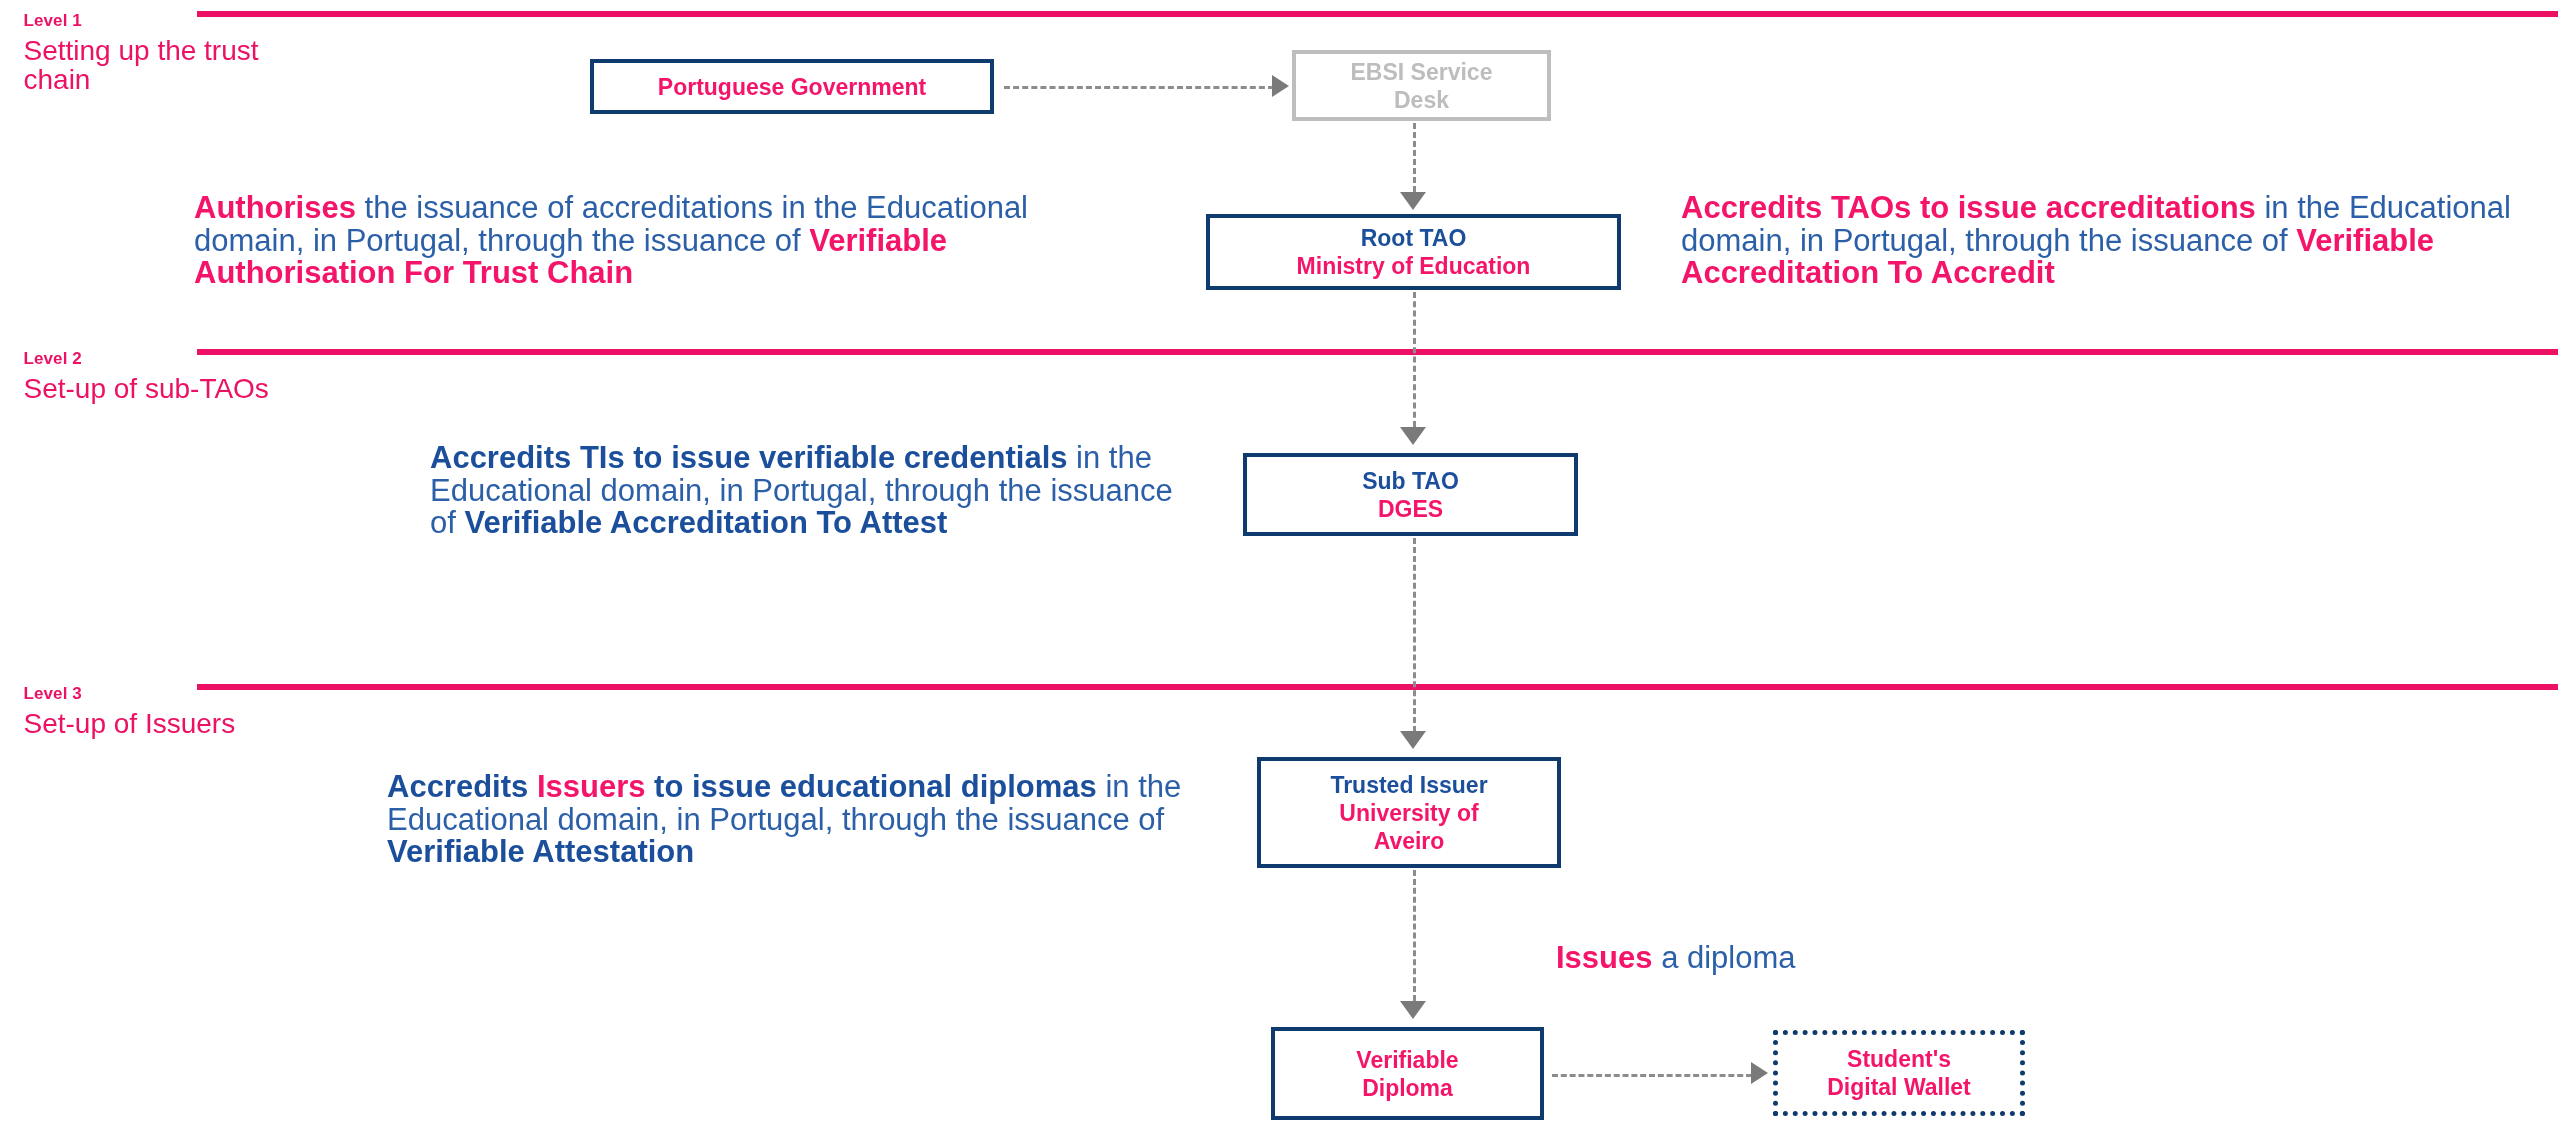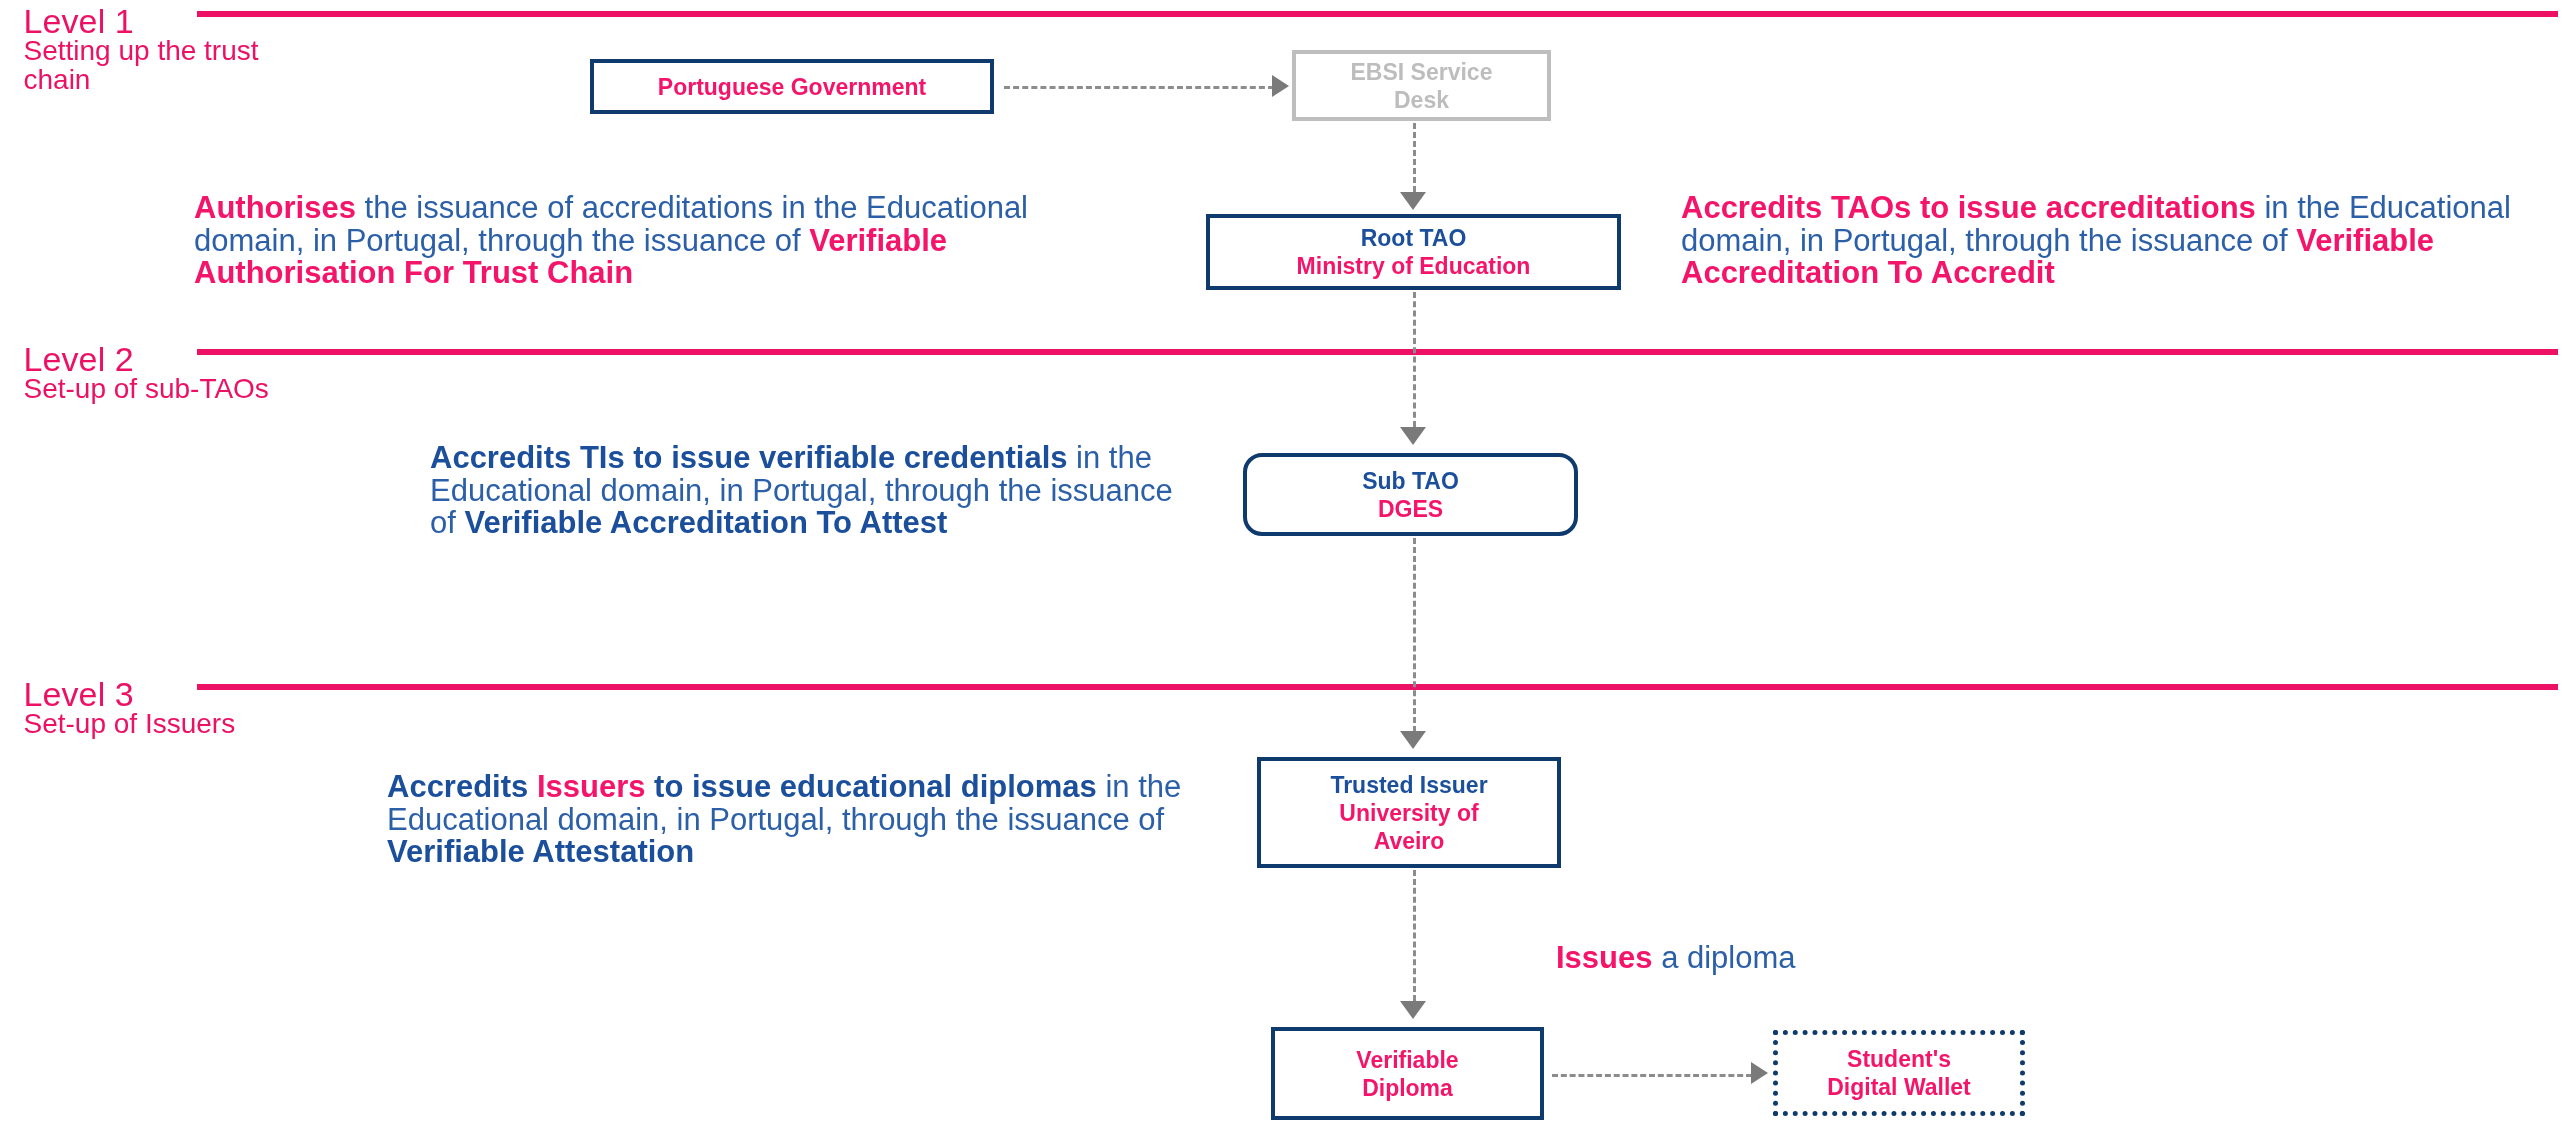--- a/index.html
+++ b/index.html
@@ -8,21 +8,21 @@
   #stage{position:absolute;left:0;top:0;width:2576px;height:1147px;}
 
   
   .divider{position:absolute;left:197px;width:2361px;height:6.2px;background:#EC1164;}
   #divider-1{top:11px;}
   #divider-2{top:349px;}
   #divider-3{top:684px;}
 
   
   .level-label{position:absolute;left:23.5px;color:#EC1164;}
-  .level-label .lvl-title{font-weight:normal;font-size:34px;line-height:30px;
+  .level-label .lvl-title{font-weight:bold;font-size:17px;line-height:30px;
        letter-spacing:0.1px;}
   .level-label .lvl-sub{font-weight:normal;font-size:28px;line-height:29px;}
   #level-1{top:5.5px;width:290px;}
   #level-2{top:344px;width:360px;}
   #level-3{top:679px;width:360px;}
 
   
   .node{position:absolute;box-sizing:border-box;background:#ffffff;
         display:flex;flex-direction:column;align-items:center;
         justify-content:center;text-align:center;}
@@ -31,21 +31,21 @@
   .blue-box{border:4.8px solid #0F3A6E;}
   .grey-box{border:4.8px solid #BEBEBE;}
   .dotted-box{border:5.5px dotted #0F3A6E;}
   .t-blue{color:#1B4F9C;}
   .t-pink{color:#F4156A;}
   .t-grey{color:#BDBDBD;}
 
   #node-portuguese-government{left:590px;top:59px;width:404px;height:55px;}
   #node-ebsi-service-desk{left:1292px;top:50px;width:259px;height:71px;}
   #node-root-tao{left:1206px;top:214px;width:415px;height:76px;}
-  #node-sub-tao{left:1243px;top:453px;width:335px;height:83px;border-radius:19px;}
+  #node-sub-tao{left:1243px;top:453px;width:335px;height:83px;}
   #node-trusted-issuer{left:1257px;top:757px;width:304px;height:111px;}
   #node-verifiable-diploma{left:1271px;top:1027px;width:273px;height:93px;}
   #node-student-wallet{left:1773px;top:1030px;width:252px;height:86px;}
 
   
   .note{position:absolute;font-size:31px;line-height:32.5px;color:#2B5FA8;}
   .note .pink{color:#F4156A;font-weight:bold;}
   .note .blue-b{color:#1B4F9C;font-weight:bold;}
   .note .blue-n{color:#2B5FA8;font-weight:normal;}
 

